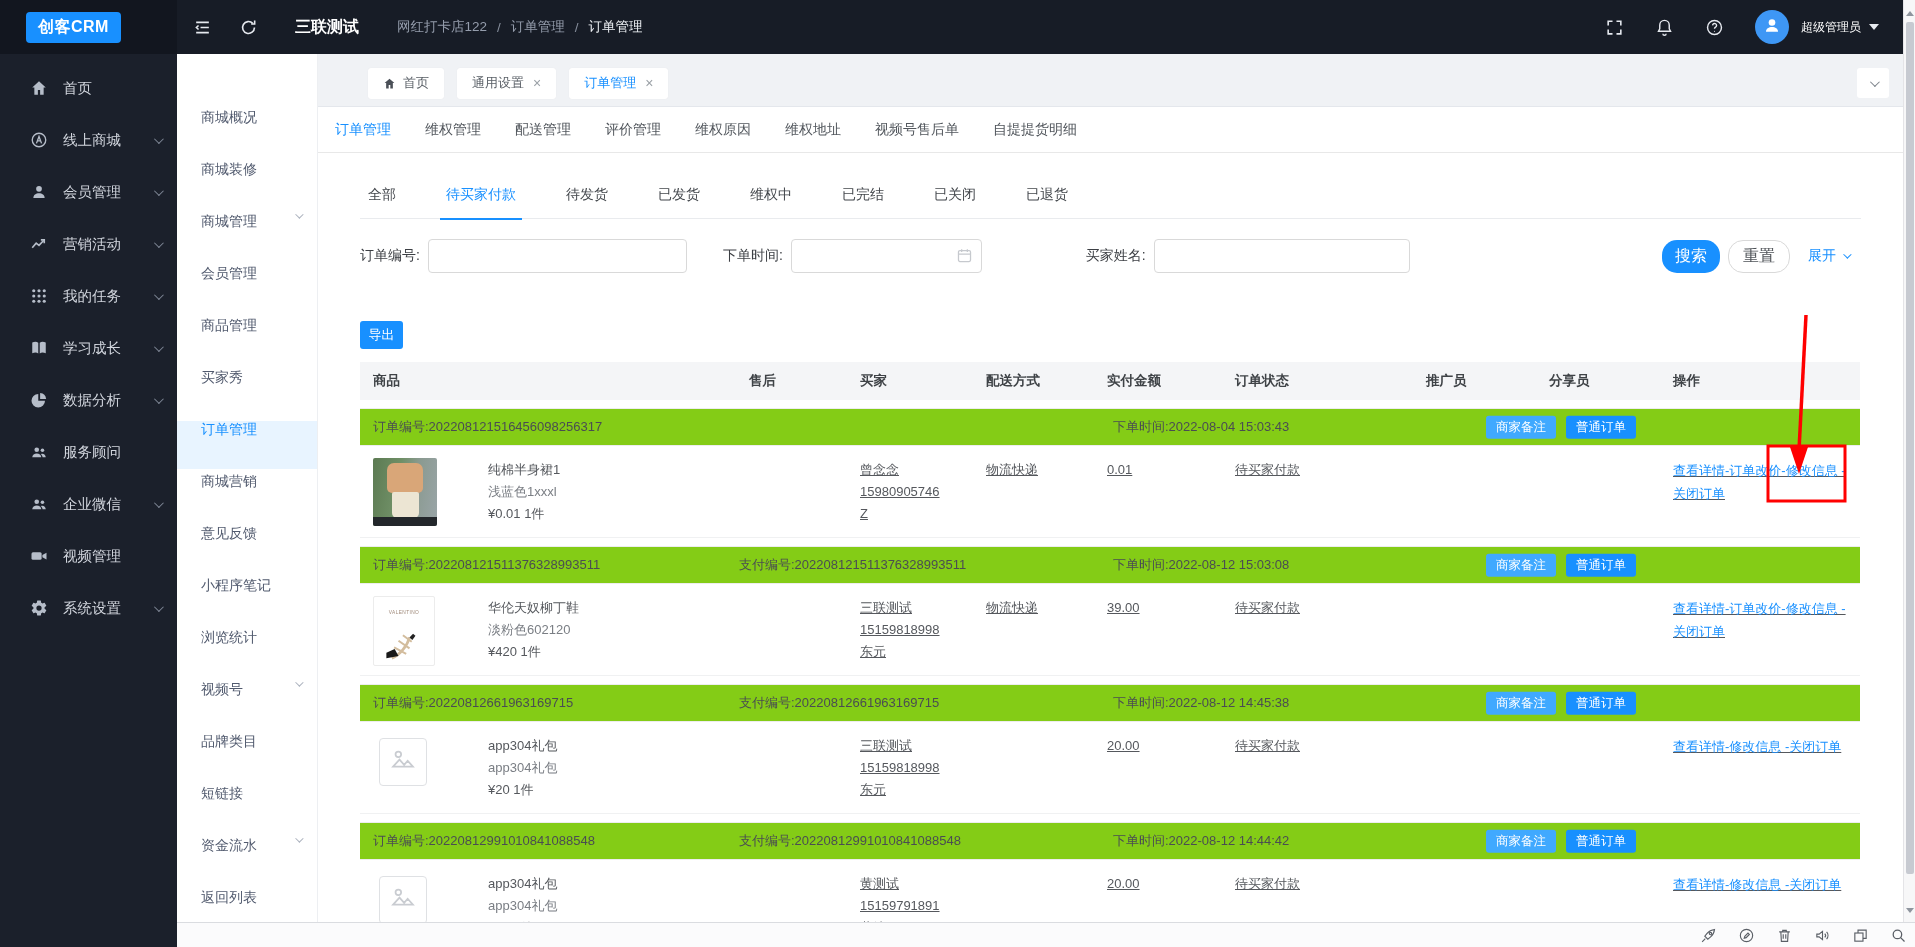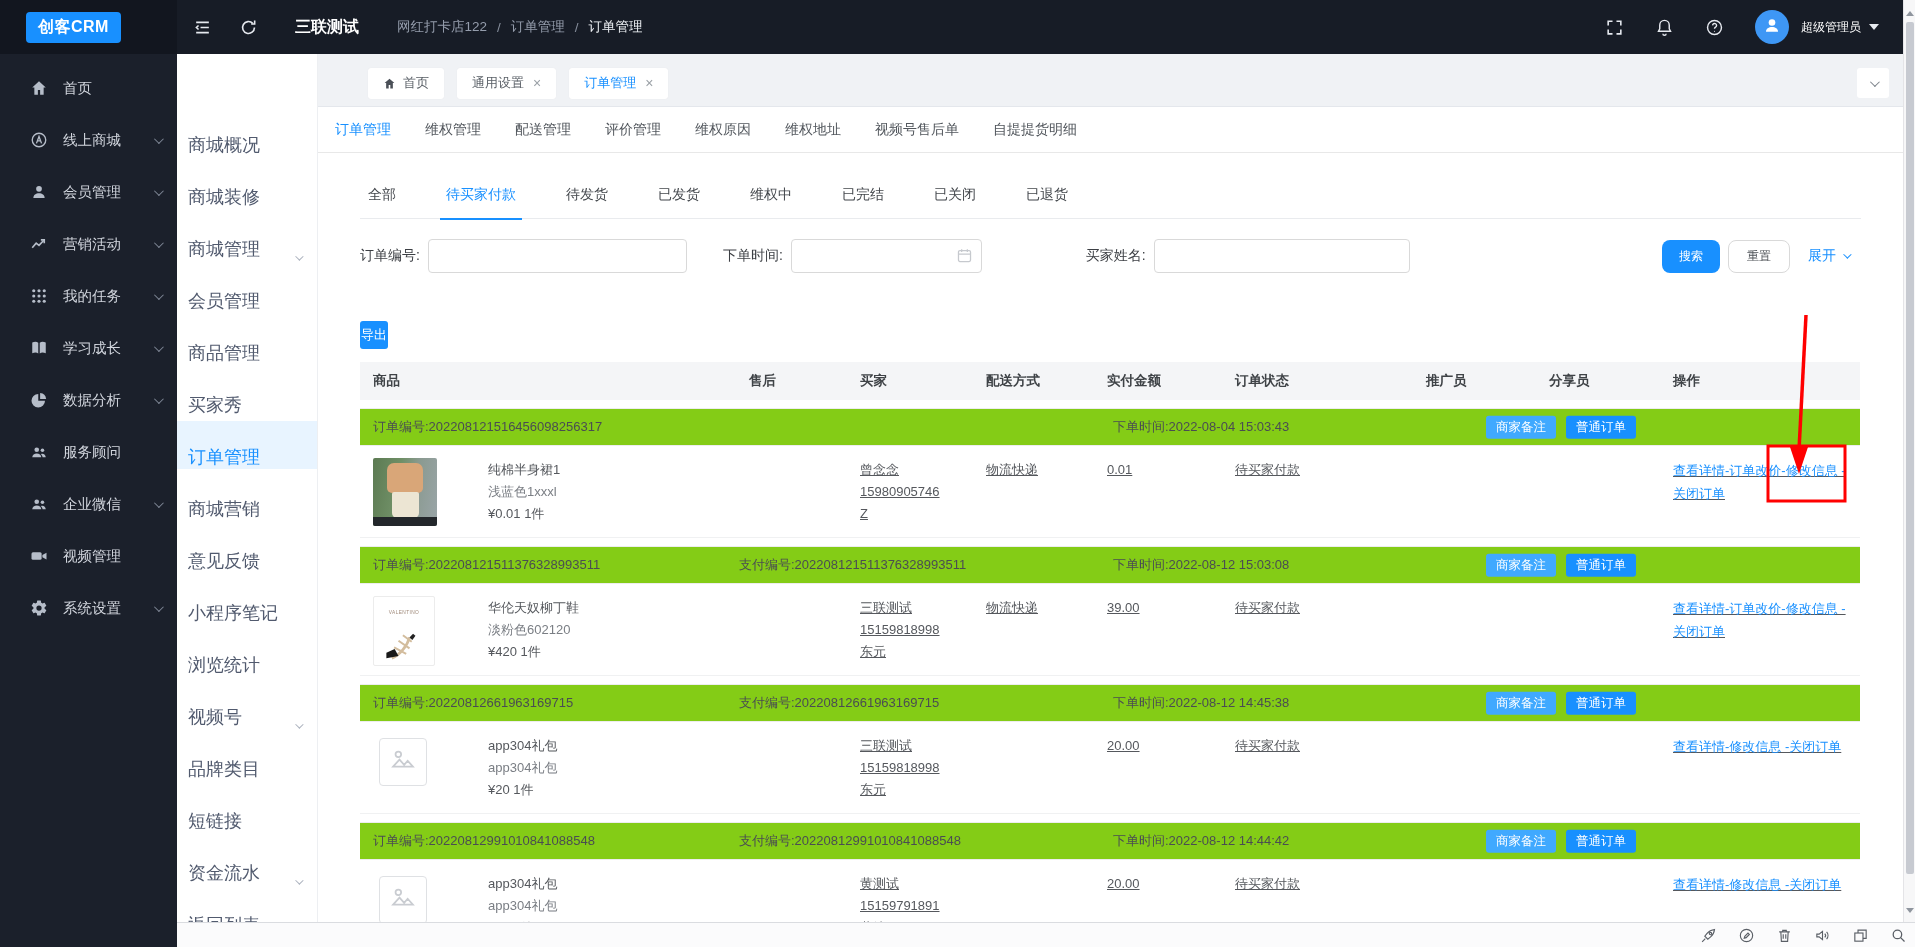--- a/index.html
+++ b/index.html
@@ -36,22 +36,22 @@
   .side-icon svg { width:18px; height:18px; }
   .side-label { margin-left:15px; font-size:14.5px; color:#d2d6de; }
   .side-item .chev { margin-left:auto; width:7px; height:7px; color:#7d8594;
     border-right:1.5px solid #7d8594; border-bottom:1.5px solid #7d8594; }
   .chev { display:inline-block; width:8px; height:8px; border-right:1.6px solid currentColor;
     border-bottom:1.6px solid currentColor; transform:rotate(45deg) translateY(-2px); }
 
   
   .submenu { position:absolute; left:177px; top:54px; bottom:25px; width:141px; background:#fff;
     border-right:1px solid #edeff2; padding-top:55px; overflow:hidden; }
-  .sub-item { position:relative; height:48px; margin-bottom:4px; display:flex; align-items:flex-end;
-    padding-left:11px; font-size:18px; color:#515a6e; cursor:pointer; }
+  .sub-item { position:relative; height:48px; margin-bottom:4px; display:flex; align-items:flex-start;
+    padding-left:24px; font-size:14px; color:#515a6e; cursor:pointer; }
   .sub-item .chev { position:absolute; right:16px; width:6px; height:6px; color:#aab1bd; }
   .sub-item.active { background:#e8f4ff; color:#1890ff; }
 
   
   .main { position:absolute; left:318px; top:54px; right:12px; bottom:25px; background:#fff; overflow:hidden; }
   .tabstrip { height:53px; background:#f0f2f5; border-bottom:1px solid #e4e7ec; display:flex; align-items:center; padding:6px 14px 0 50px; }
   .tab-chip { display:inline-flex; align-items:center; height:31px; background:#fff; border-radius:3px;
     margin-right:13px; padding:0 15px; font-size:13px; color:#595f66; cursor:pointer; box-shadow:0 0 1px rgba(0,0,0,.08); }
   .tab-chip.active { color:#1890ff; }
   .tab-home { display:inline-flex; margin-right:7px; color:#4a4f57; }
@@ -75,29 +75,29 @@
   .filters { display:flex; align-items:center; margin-top:20px; }
   .f-label { font-size:14px; color:#3c3f44; margin-right:8px; }
   .f-input { height:34px; border:1px solid #d9d9d9; border-radius:4px; background:#fff; font-size:13px; padding:0 10px; color:#333; outline:none; }
   .fg { display:flex; align-items:center; }
   .fg2 { margin-left:36px; position:relative; }
   .fg3 { margin-left:104px; }
   .w1 { width:259px; } .w2 { width:191px; padding-right:30px; } .w3 { width:256px; }
   .cal-icon { position:absolute; right:9px; top:8px; width:17px; height:17px; color:#c6c9ce; cursor:pointer; }
   .cal-icon svg { width:17px; height:17px; }
   .f-buttons { margin-left:auto; display:flex; align-items:center; padding-right:12px; }
-  .btn { height:33px; border-radius:8px; font-size:12px; cursor:pointer; border:1px solid transparent;
+  .btn { height:33px; border-radius:15px; font-size:16px; cursor:pointer; border:1px solid transparent;
     display:inline-flex; align-items:center; justify-content:center; font-family:inherit; }
   .btn-primary { background:#1890ff; color:#fff; width:58px; }
   .btn-plain { background:#fff; color:#4e5257; border-color:#d9d9d9; width:62px; margin-left:8px; }
   .expand-link { margin-left:18px; color:#1890ff; font-size:14px; display:inline-flex; align-items:center; cursor:pointer; }
   .expand-link .chev { width:6px; height:6px; margin-left:7px; }
 
   .toolbar { margin-top:48px; }
-  .btn-export { background:#1890ff; color:#fff; font-size:13px; width:28px; height:28px; border-radius:3px; }
+  .btn-export { background:#1890ff; color:#fff; font-size:13px; width:43px; height:28px; border-radius:3px; }
 
   
   .table { margin-top:13px; width:1500px; font-size:13px; }
   .thead { display:grid; grid-template-columns:376px 111px 126px 121px 128px 191px 123px 124px 200px;
     background:#f4f5f7; height:38px; }
   .th { padding-left:13px; line-height:38px; font-weight:600; color:#3f4347; font-size:13.5px; }
   .order { margin-top:8px; }
   .order-strip { position:relative; height:38px; background:#84cc16; border-top:1px solid #ededee;
     border-bottom:1px solid #ededee; color:#4a4d52; line-height:36px;text-decoration:underline; }
   .o-no { position:absolute; left:13px; }

